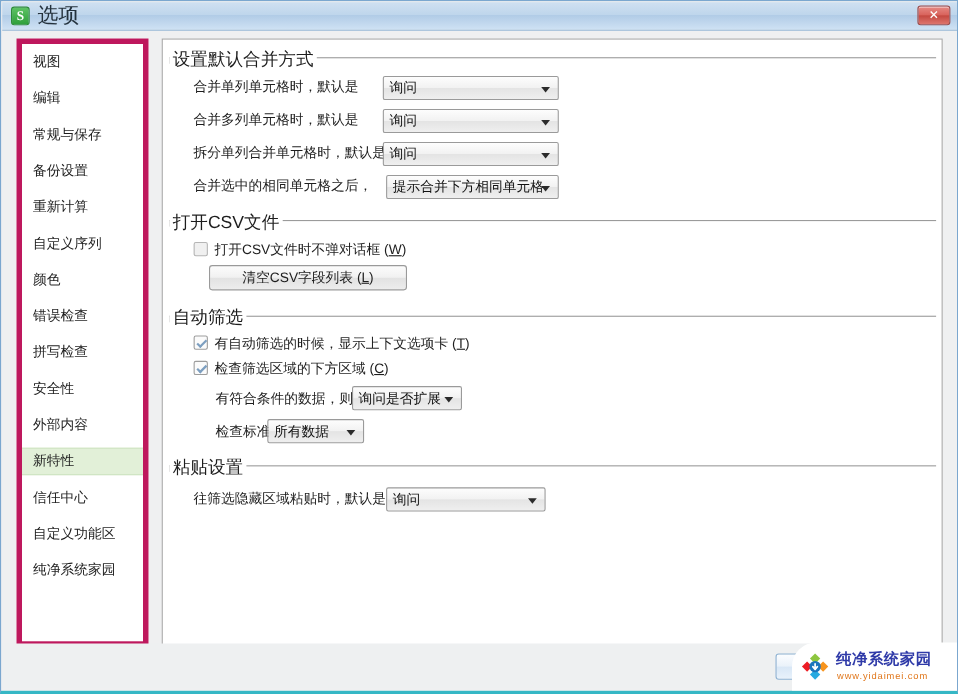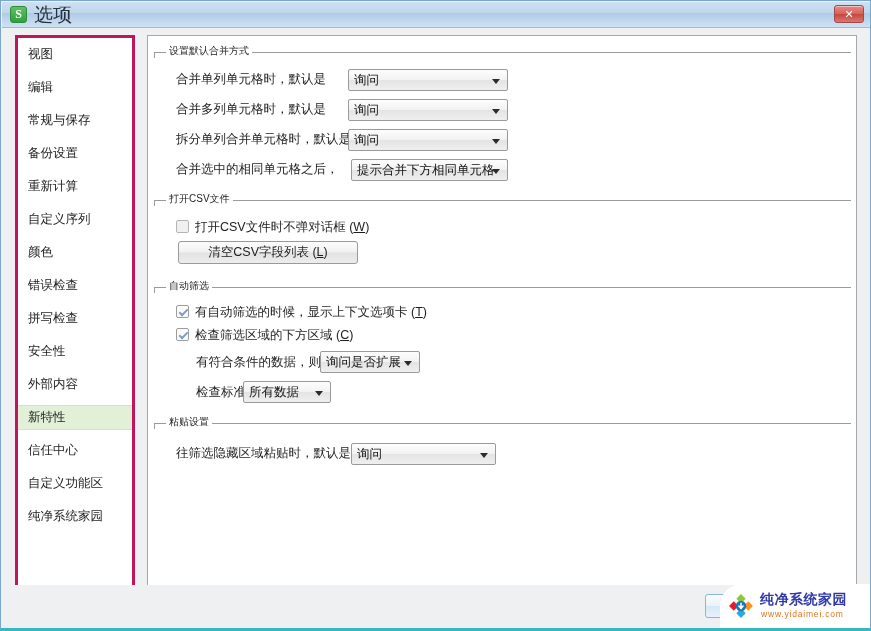--- a/index.html
+++ b/index.html
@@ -68,21 +68,21 @@
     box-shadow: inset 0 1px 0 rgba(255,255,255,.5);
     cursor: pointer;
   }
 
   
   #sidebar {
     position: absolute;
     left: 14px; top: 34px;
     width: 120px; height: 553px;
     background: #ffffff;
-    border: 3px solid #be185d;
+    border: 5px solid #be185d;
     overflow: hidden;
   }
   .side-item {
     position: absolute;
     left: 0;
     width: 118px;
     height: 25px;
     line-height: 25px;
     padding-left: 10px;
     font-size: 12.5px;
@@ -107,22 +107,22 @@
   }
 
   
   .group {
     position: absolute;
     left: 6px;
     width: 697px;
   }
   .group-title {
     position: absolute;
-    left: 12px; top: 0;
-    font-size: 10px;
+    left: 0; top: 0;
+    font-size: 16px;
     color: #1d1d1d;
     background: #fff;
     padding: 0 3px;
     z-index: 2;
     white-space: nowrap;
   }
   .group-line {
     position: absolute;
     left: 0; top: 8px;
     width: 697px;
@@ -215,20 +215,21 @@
     height: 23px;
     background: linear-gradient(to bottom, #fcfcfc 0%, #f1f1f1 48%, #e2e2e2 52%, #ededed 100%);
     border: 1px solid #9a9a9a;
     border-radius: 3px;
     font-size: 12.5px;
     color: #1d1d1d;
     text-align: center;
     line-height: 21px;
     cursor: pointer;
     white-space: nowrap;
+    margin-left: 12px;
   }
 
   
   #footer {
     position: absolute;
     left: 1px; bottom: 3px;
     width: 868px; height: 40px;
     background: #eef0f1;
   }
   .footbtn {

